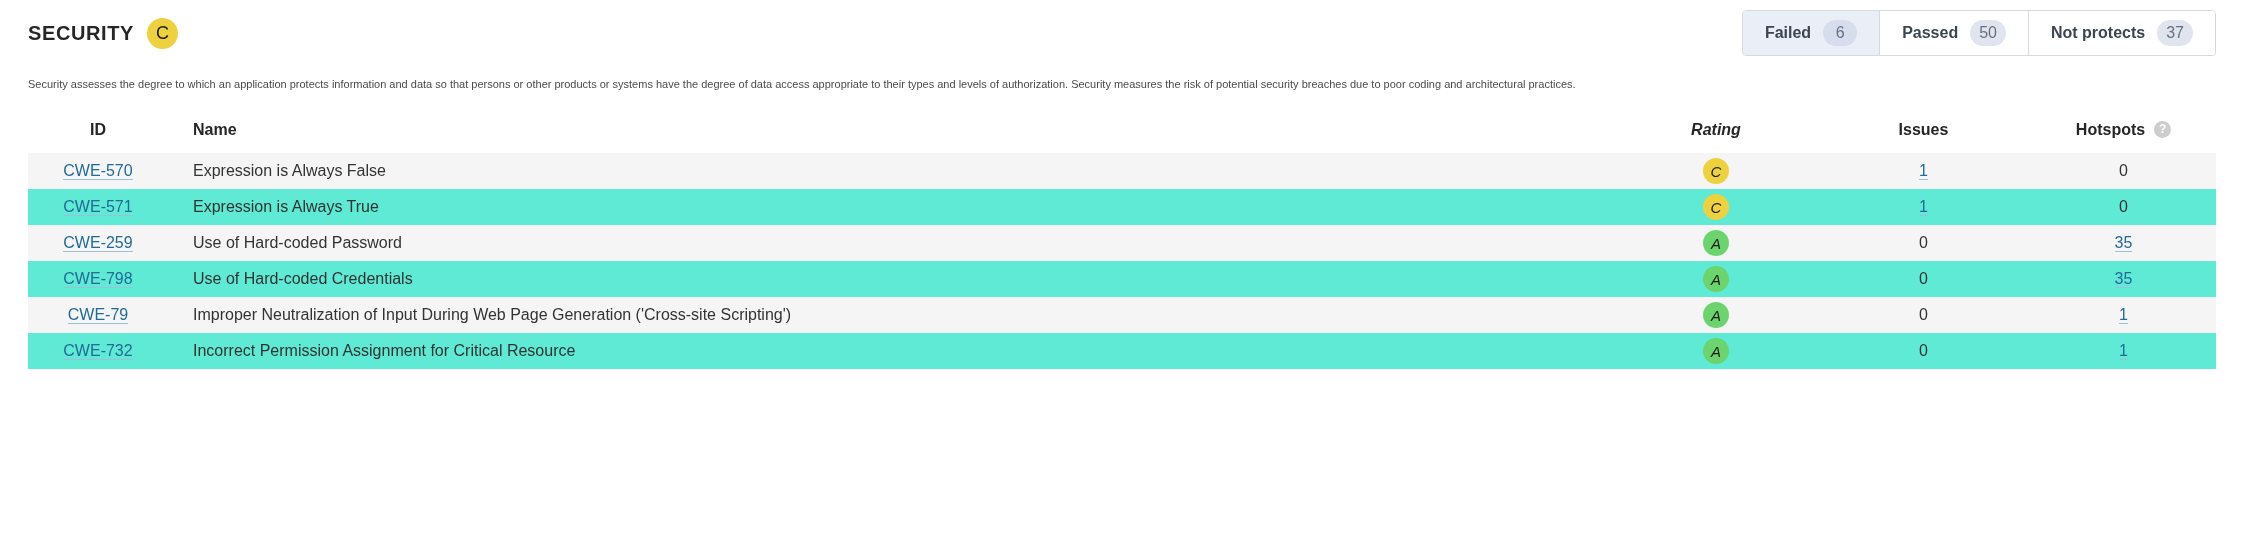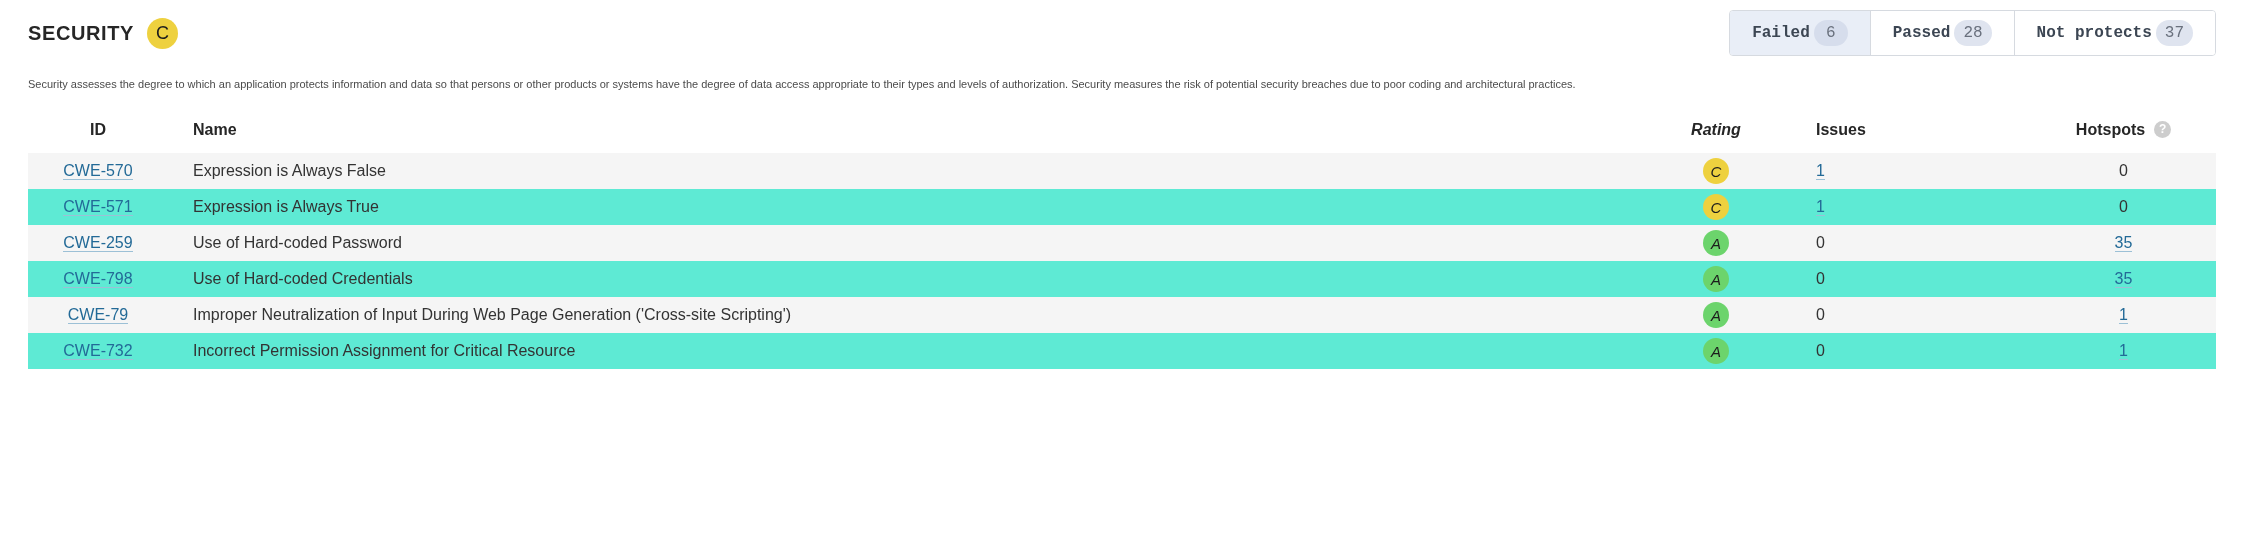--- a/index.html
+++ b/index.html
@@ -66,26 +66,26 @@
     align-items: stretch;
     border: 1px solid #d6dae0;
     border-radius: 4px;
     overflow: hidden;
     height: 46px;
     background: #ffffff;
   }
   .filter-btn {
     display: flex;
     align-items: center;
-    gap: 4px;
+    gap: 12px;
     padding: 0 22px;
     border: 0;
     border-right: 1px solid #d6dae0;
     background: #ffffff;
-    font-family: Liberation Mono, monospace;
+    font-family: Liberation Sans, sans-serif;
     font-size: 16px;
     font-weight: bold;
     color: #3c4653;
     cursor: pointer;
     white-space: nowrap;
   }
   .filter-btn:last-child { border-right: 0; }
   .filter-btn.selected { background: #e9eef7; }
   .filter-count {
     display: inline-flex;
@@ -135,21 +135,21 @@
     height: 36px;
     padding: 0;
     vertical-align: middle;
   }
   tbody tr.odd td { background: #f5f5f5; }
   tbody tr.even td { background: #5eead4; }
 
   .col-id      { width: 140px; text-align: center; }
   .col-name    { width: auto;  text-align: left; padding-left: 25px !important; }
   .col-rating  { width: 200px; text-align: center; font-style: italic; }
-  .col-issues  { width: 215px; text-align: left; }
+  .col-issues  { width: 215px; text-align: center; }
   .col-hotspots{ width: 185px; text-align: center; }
 
   th.col-name { padding-left: 25px; }
 
   a.link {
     color: #236a97;
     text-decoration: none;
     border-bottom: 1px solid #9cc0d6;
     cursor: pointer;
   }
@@ -204,21 +204,21 @@
       <span class="rating-pill rating-C" style="background: rgb(238, 209, 63);">C</span>
     </div>
 
     <div class="filter-group">
       <button class="filter-btn selected">
         <span>Failed</span>
         <span class="filter-count">6</span>
       </button>
       <button class="filter-btn">
         <span>Passed</span>
-        <span class="filter-count">28</span>
+        <span class="filter-count">50</span>
       </button>
       <button class="filter-btn">
         <span>Not protects</span>
         <span class="filter-count">37</span>
       </button>
     </div>
 
   </div>
 
   <div class="description">Security assesses the degree to which an application protects information and data so that persons or other products or systems have the degree of data access appropriate to their types and levels of authorization. Security measures the risk of potential security breaches due to poor coding and architectural practices.</div>

